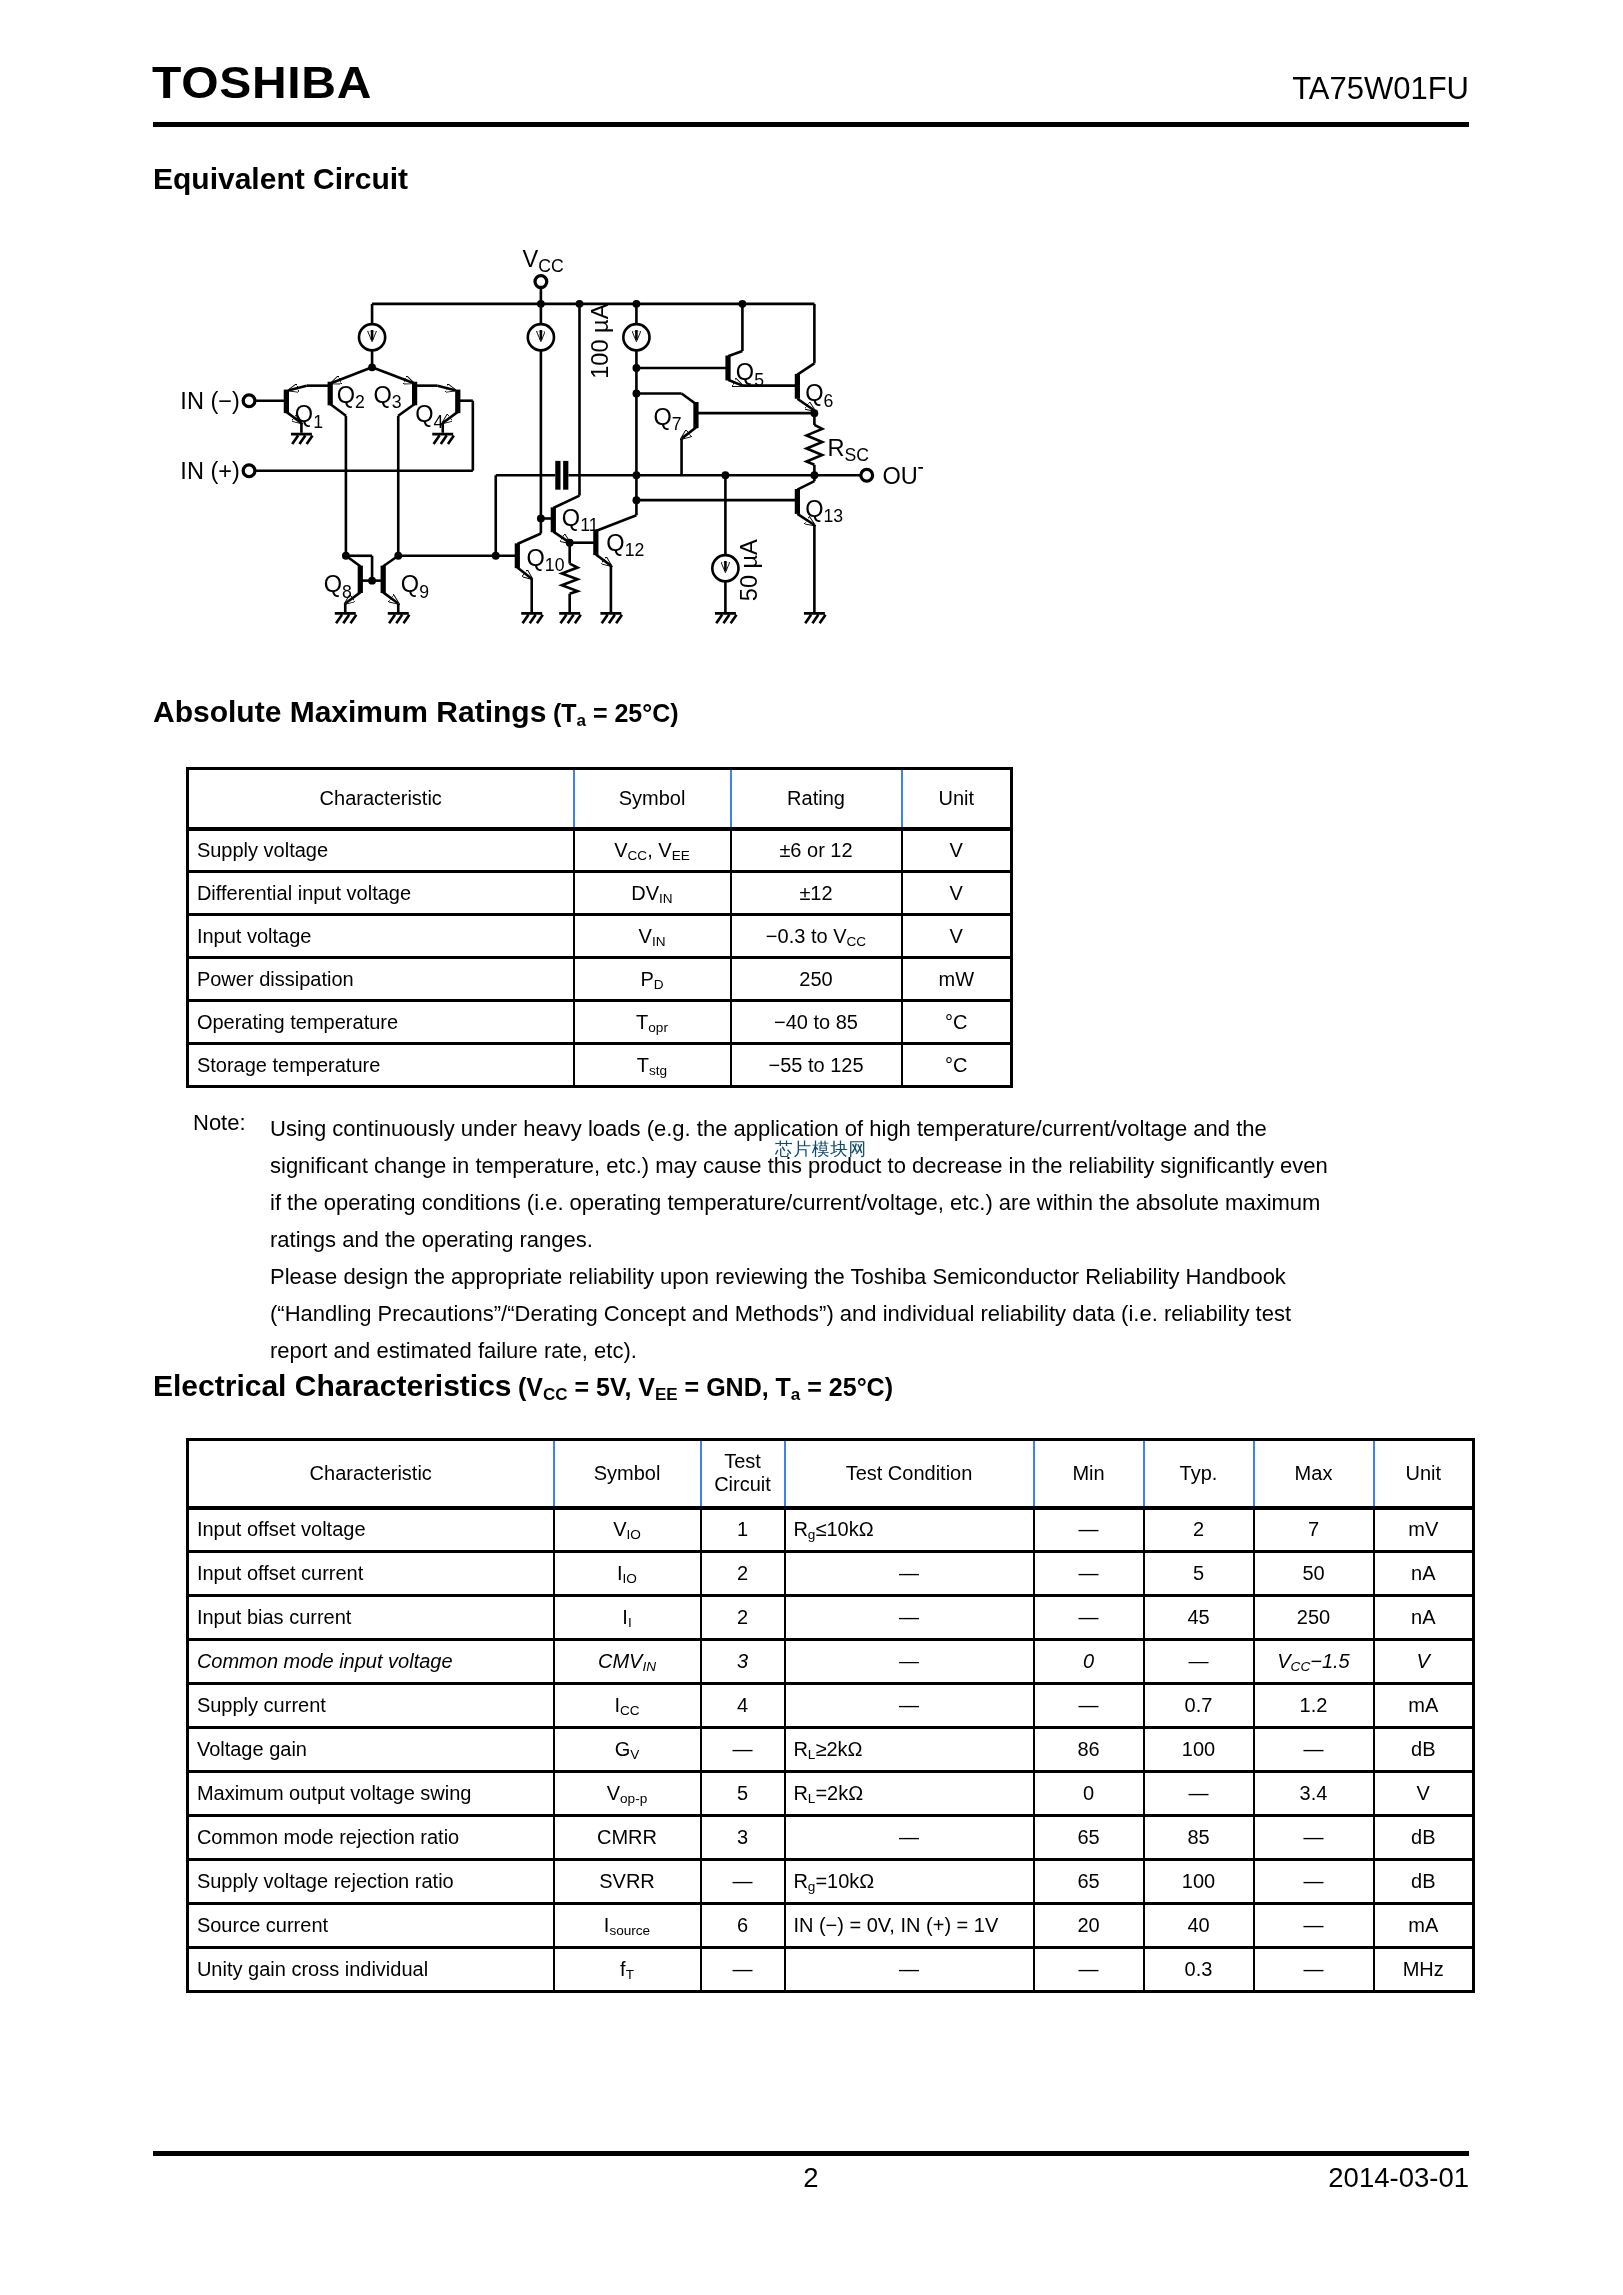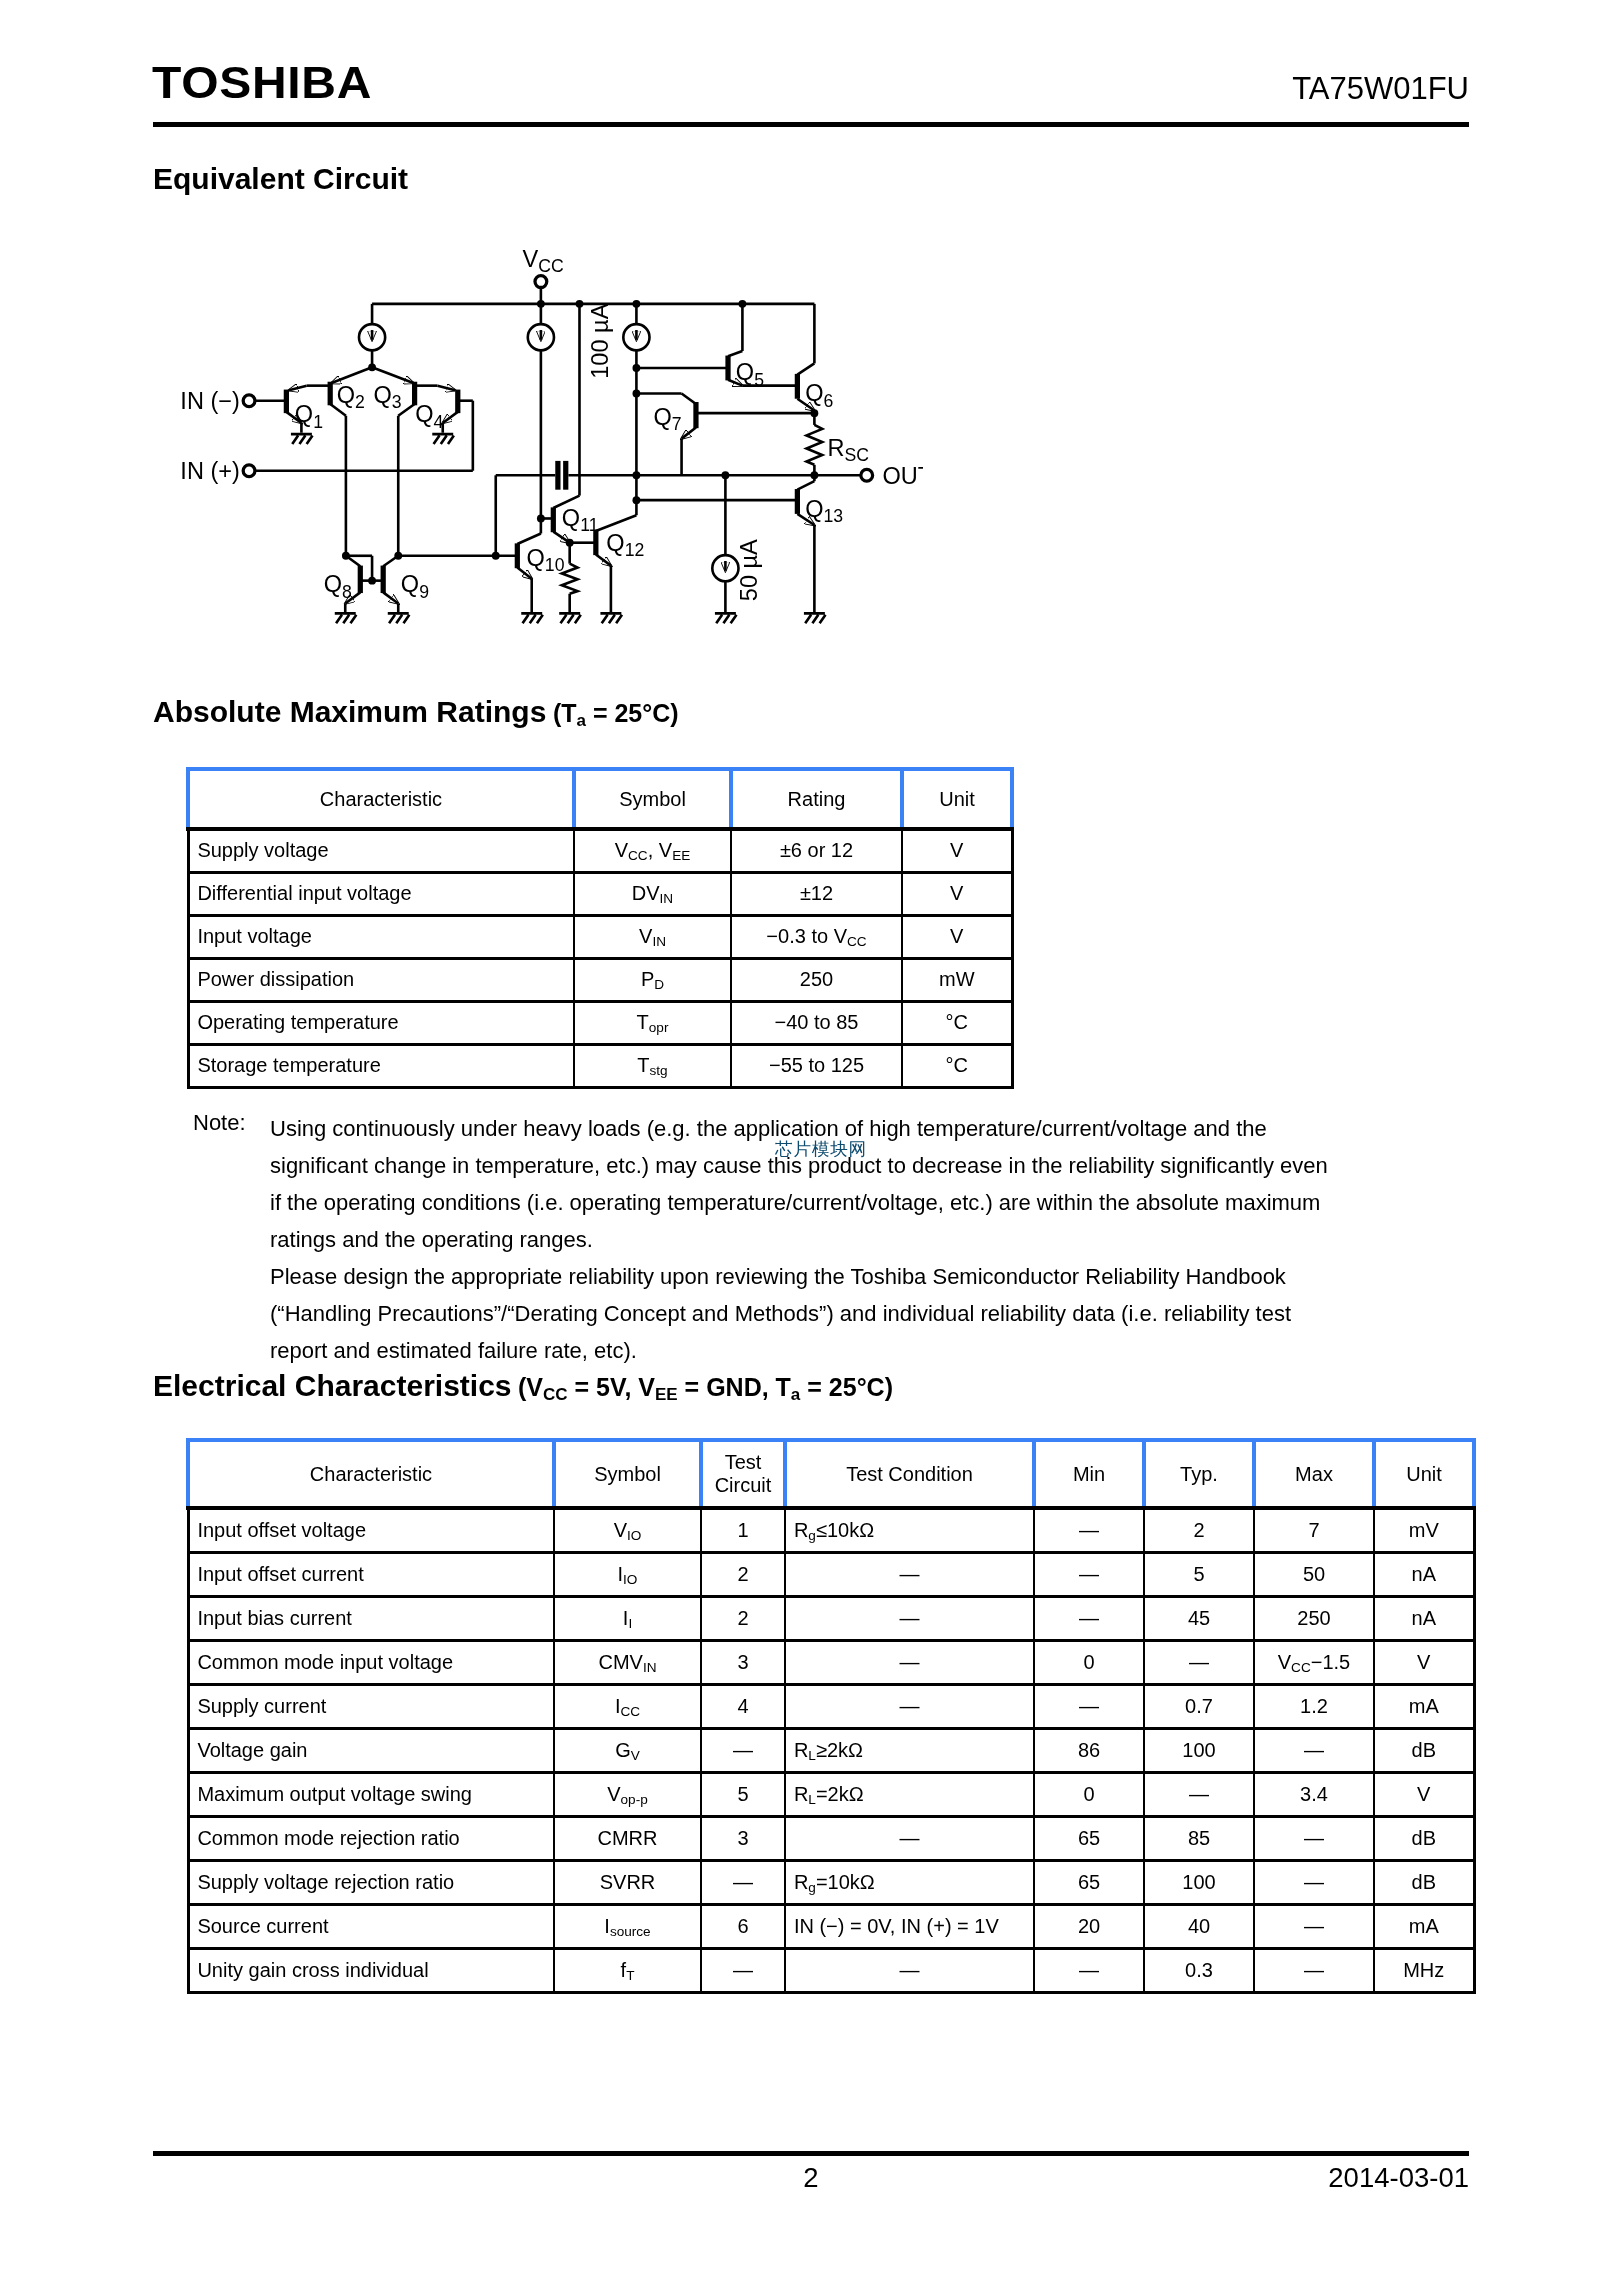--- a/index.html
+++ b/index.html
@@ -30,21 +30,21 @@
   .b{stroke-width:8px;}
   .cs{fill:#fff; stroke:#000; stroke-width:4px;}
   .term{fill:#fff; stroke:#000; stroke-width:5px;}
   .dot{fill:#000; stroke:none;}
   .clbl{font-size:36px; fill:#000;}
   .ssub{font-size:27px;}
   
   .tblwrap{position:absolute;}
   table{border-collapse:collapse; table-layout:fixed; font-size:20px;}
   .dtable{border:3.9px solid #000;}
-  .dtable th{font-weight:400; border:4px solid #3b82f6; text-align:center; padding:0;}
+  .dtable th{font-weight:400; border:2px solid #3b82f6; text-align:center; padding:0;}
   .dtable td{border:2px solid #000; border-top-width:3.3px; border-bottom-width:3.3px; padding:0 3.9px;}
   .dtable thead th{border-bottom:4.6px solid #000;}
   td.l{text-align:left; padding-left:7.9px;}
   td.c{text-align:center;}
   
   .note-label{position:absolute; left:193px; top:1110px; font-size:22px;}
   .note-body{position:absolute; left:270px; top:1110px; width:1210px; font-size:22px;}
   .note-body .nl{line-height:37px; height:37px; white-space:nowrap;}
   
   .wm{position:absolute; left:775px; top:1137px; font-size:17.7px; letter-spacing:0.7px;}
@@ -364,21 +364,21 @@
           <tr style="height: 44px;">
             <td class="l"><span>Input bias current</span></td>
             <td class="c"><span>I</span><sub>I</sub></td>
             <td class="c"><span>2</span></td>
             <td class="c"><span>—</span></td>
             <td class="c"><span>—</span></td>
             <td class="c"><span>45</span></td>
             <td class="c"><span>250</span></td>
             <td class="c"><span>nA</span></td>
           </tr>
-          <tr style="height: 44px;">
+          <tr style="height: 44px; font-style: italic;">
             <td class="l"><span>Common mode input voltage</span></td>
             <td class="c"><span>CMV</span><sub>IN</sub></td>
             <td class="c"><span>3</span></td>
             <td class="c"><span>—</span></td>
             <td class="c"><span>0</span></td>
             <td class="c"><span>—</span></td>
             <td class="c"><span>V</span><sub>CC</sub><span>−1.5</span></td>
             <td class="c"><span>V</span></td>
           </tr>
           <tr style="height: 44px;">

